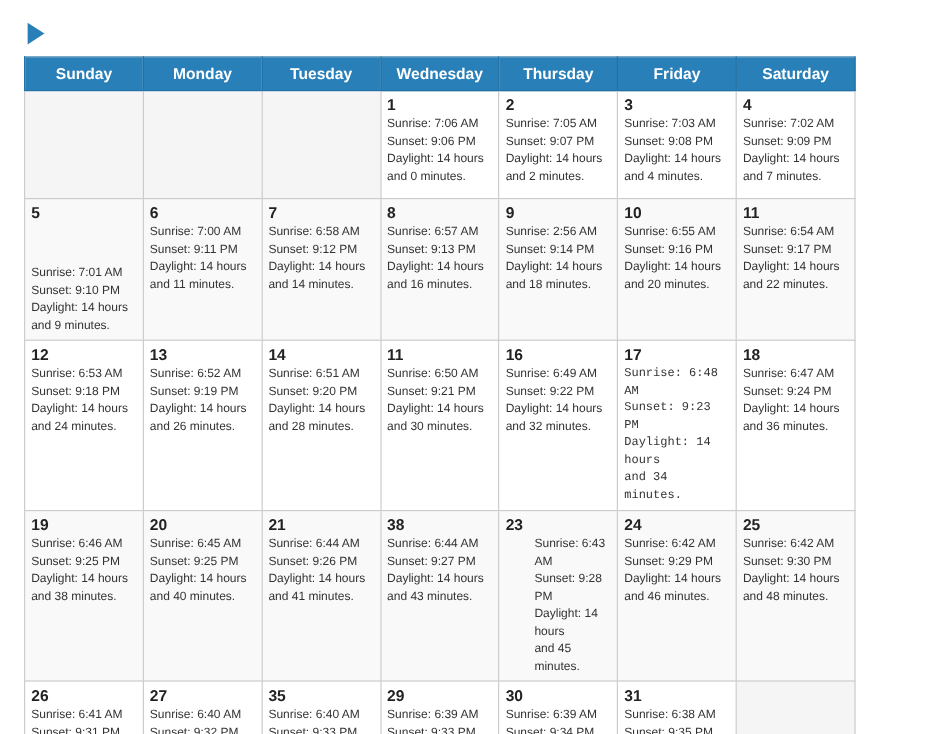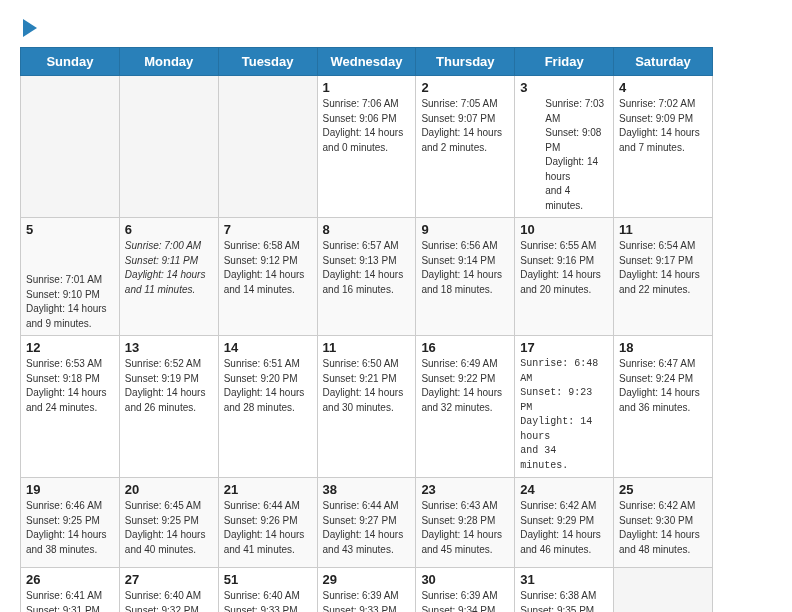--- a/index.html
+++ b/index.html
@@ -65,21 +65,21 @@
           </td>
           <td>
             <div class="day-num">2</div>
             <div class="day-info" style="white-space: pre-line;">Sunrise: 7:05 AM
 Sunset: 9:07 PM
 Daylight: 14 hours
 and 2 minutes.</div>
           </td>
           <td>
             <div class="day-num">3</div>
-            <div class="day-info" style="white-space: pre-line; margin-left: 25px;">Sunrise: 7:03 AM
+            <div class="day-info" style="white-space: pre-line;">Sunrise: 7:03 AM
 Sunset: 9:08 PM
 Daylight: 14 hours
 and 4 minutes.</div>
           </td>
           <td>
             <div class="day-num">4</div>
             <div class="day-info" style="white-space: pre-line;">Sunrise: 7:02 AM
 Sunset: 9:09 PM
 Daylight: 14 hours
 and 7 minutes.</div>
@@ -88,42 +88,42 @@
         <tr>
           <td>
             <div class="day-num">5</div>
             <div class="day-info" style="white-space: pre-line; margin-top: 36px;">Sunrise: 7:01 AM
 Sunset: 9:10 PM
 Daylight: 14 hours
 and 9 minutes.</div>
           </td>
           <td>
             <div class="day-num">6</div>
-            <div class="day-info" style="white-space: pre-line; font-style: italic;">Sunrise: 7:00 AM
+            <div class="day-info" style="white-space: pre-line;">Sunrise: 7:00 AM
 Sunset: 9:11 PM
 Daylight: 14 hours
 and 11 minutes.</div>
           </td>
           <td>
             <div class="day-num">7</div>
             <div class="day-info" style="white-space: pre-line;">Sunrise: 6:58 AM
 Sunset: 9:12 PM
 Daylight: 14 hours
 and 14 minutes.</div>
           </td>
           <td>
             <div class="day-num">8</div>
             <div class="day-info" style="white-space: pre-line;">Sunrise: 6:57 AM
 Sunset: 9:13 PM
 Daylight: 14 hours
 and 16 minutes.</div>
           </td>
           <td>
             <div class="day-num">9</div>
-            <div class="day-info" style="white-space: pre-line;">Sunrise: 6:56 AM
+            <div class="day-info" style="white-space: pre-line;">Sunrise: 2:56 AM
 Sunset: 9:14 PM
 Daylight: 14 hours
 and 18 minutes.</div>
           </td>
           <td>
             <div class="day-num">10</div>
             <div class="day-info" style="white-space: pre-line;">Sunrise: 6:55 AM
 Sunset: 9:16 PM
 Daylight: 14 hours
 and 20 minutes.</div>
@@ -211,21 +211,21 @@
           </td>
           <td>
             <div class="day-num">38</div>
             <div class="day-info" style="white-space: pre-line;">Sunrise: 6:44 AM
 Sunset: 9:27 PM
 Daylight: 14 hours
 and 43 minutes.</div>
           </td>
           <td>
             <div class="day-num">23</div>
-            <div class="day-info" style="white-space: pre-line;">Sunrise: 6:43 AM
+            <div class="day-info" style="white-space: pre-line; margin-left: 24px;">Sunrise: 6:43 AM
 Sunset: 9:28 PM
 Daylight: 14 hours
 and 45 minutes.</div>
           </td>
           <td>
             <div class="day-num">24</div>
             <div class="day-info" style="white-space: pre-line;">Sunrise: 6:42 AM
 Sunset: 9:29 PM
 Daylight: 14 hours
 and 46 minutes.</div>
@@ -247,21 +247,21 @@
 and 50 minutes.</div>
           </td>
           <td>
             <div class="day-num">27</div>
             <div class="day-info" style="white-space: pre-line;">Sunrise: 6:40 AM
 Sunset: 9:32 PM
 Daylight: 14 hours
 and 51 minutes.</div>
           </td>
           <td>
-            <div class="day-num">51</div>
+            <div class="day-num">35</div>
             <div class="day-info" style="white-space: pre-line;">Sunrise: 6:40 AM
 Sunset: 9:33 PM
 Daylight: 14 hours
 and 52 minutes.</div>
           </td>
           <td>
             <div class="day-num">29</div>
             <div class="day-info" style="white-space: pre-line;">Sunrise: 6:39 AM
 Sunset: 9:33 PM
 Daylight: 14 hours

